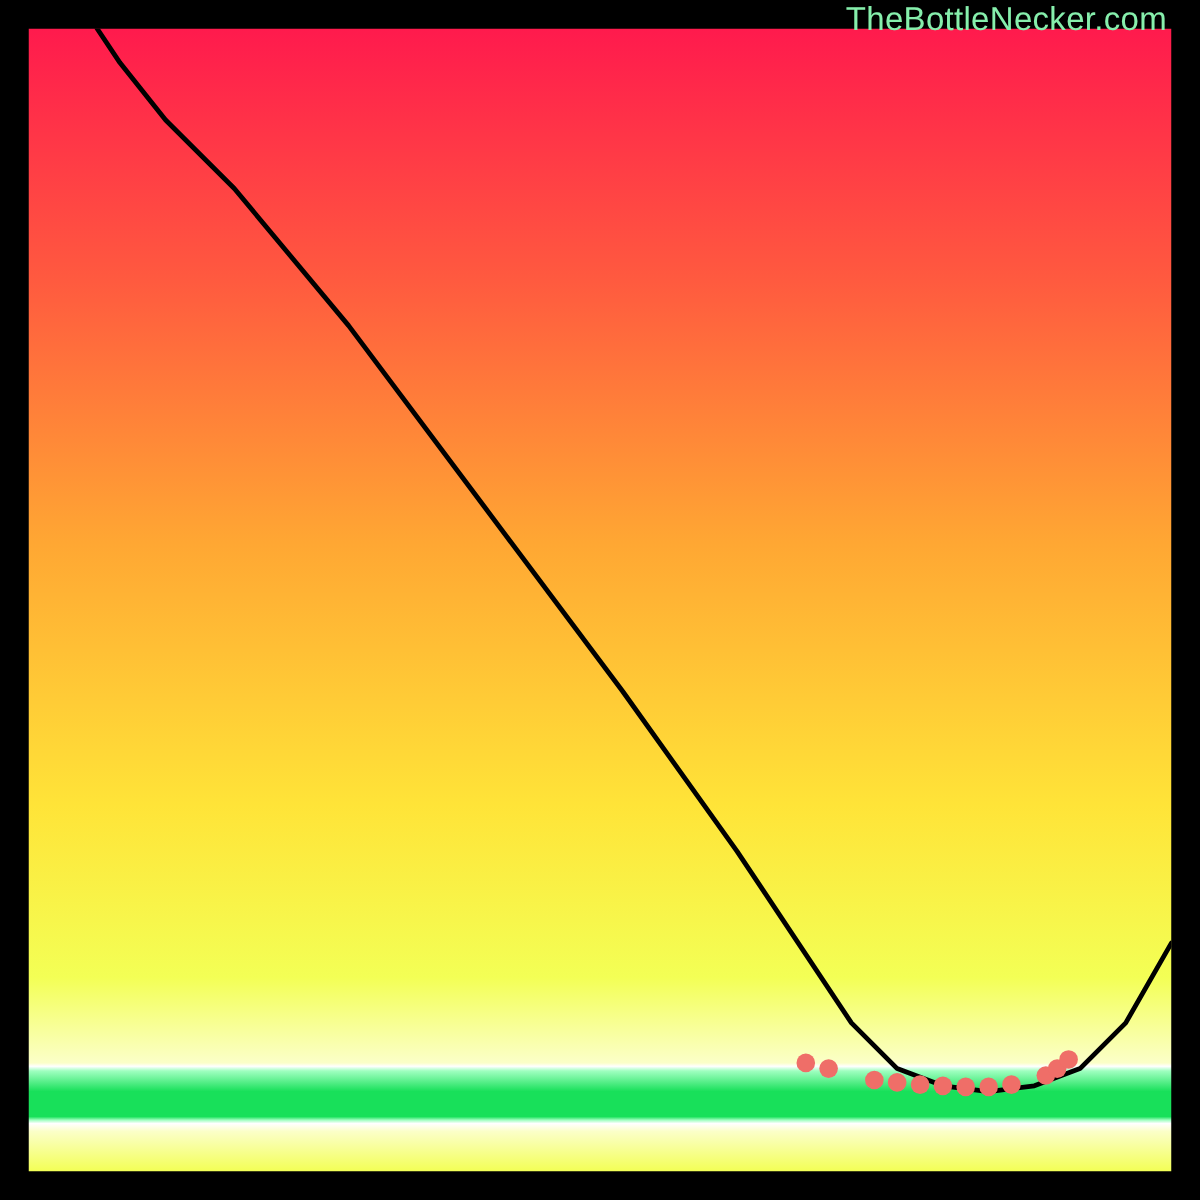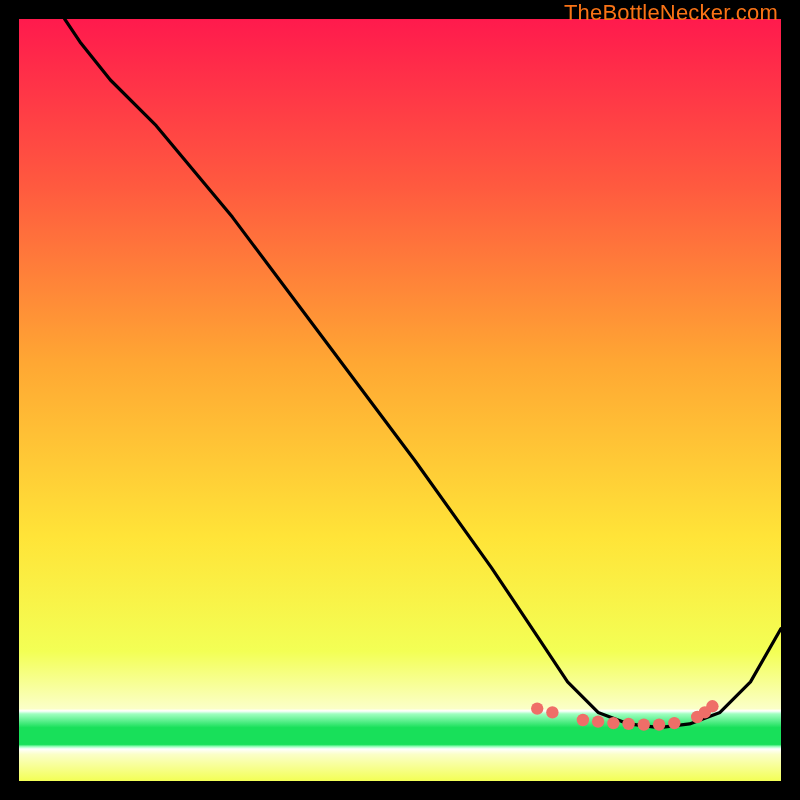--- a/index.html
+++ b/index.html
@@ -23,21 +23,21 @@
     position: absolute;
     left: 0;
     top: 0;
     width: 762px;
     height: 762px;
   }
   .watermark {
     position: absolute;
     top: 0px;
     right: 22px;
-    color: #f97316;
+    color: #86efac;
     font-size: 22px;
     font-weight: 500;
     letter-spacing: 0.2px;
     user-select: none;
   }
   svg { display: block; }
 </style>
 </head>
 <body>
 

